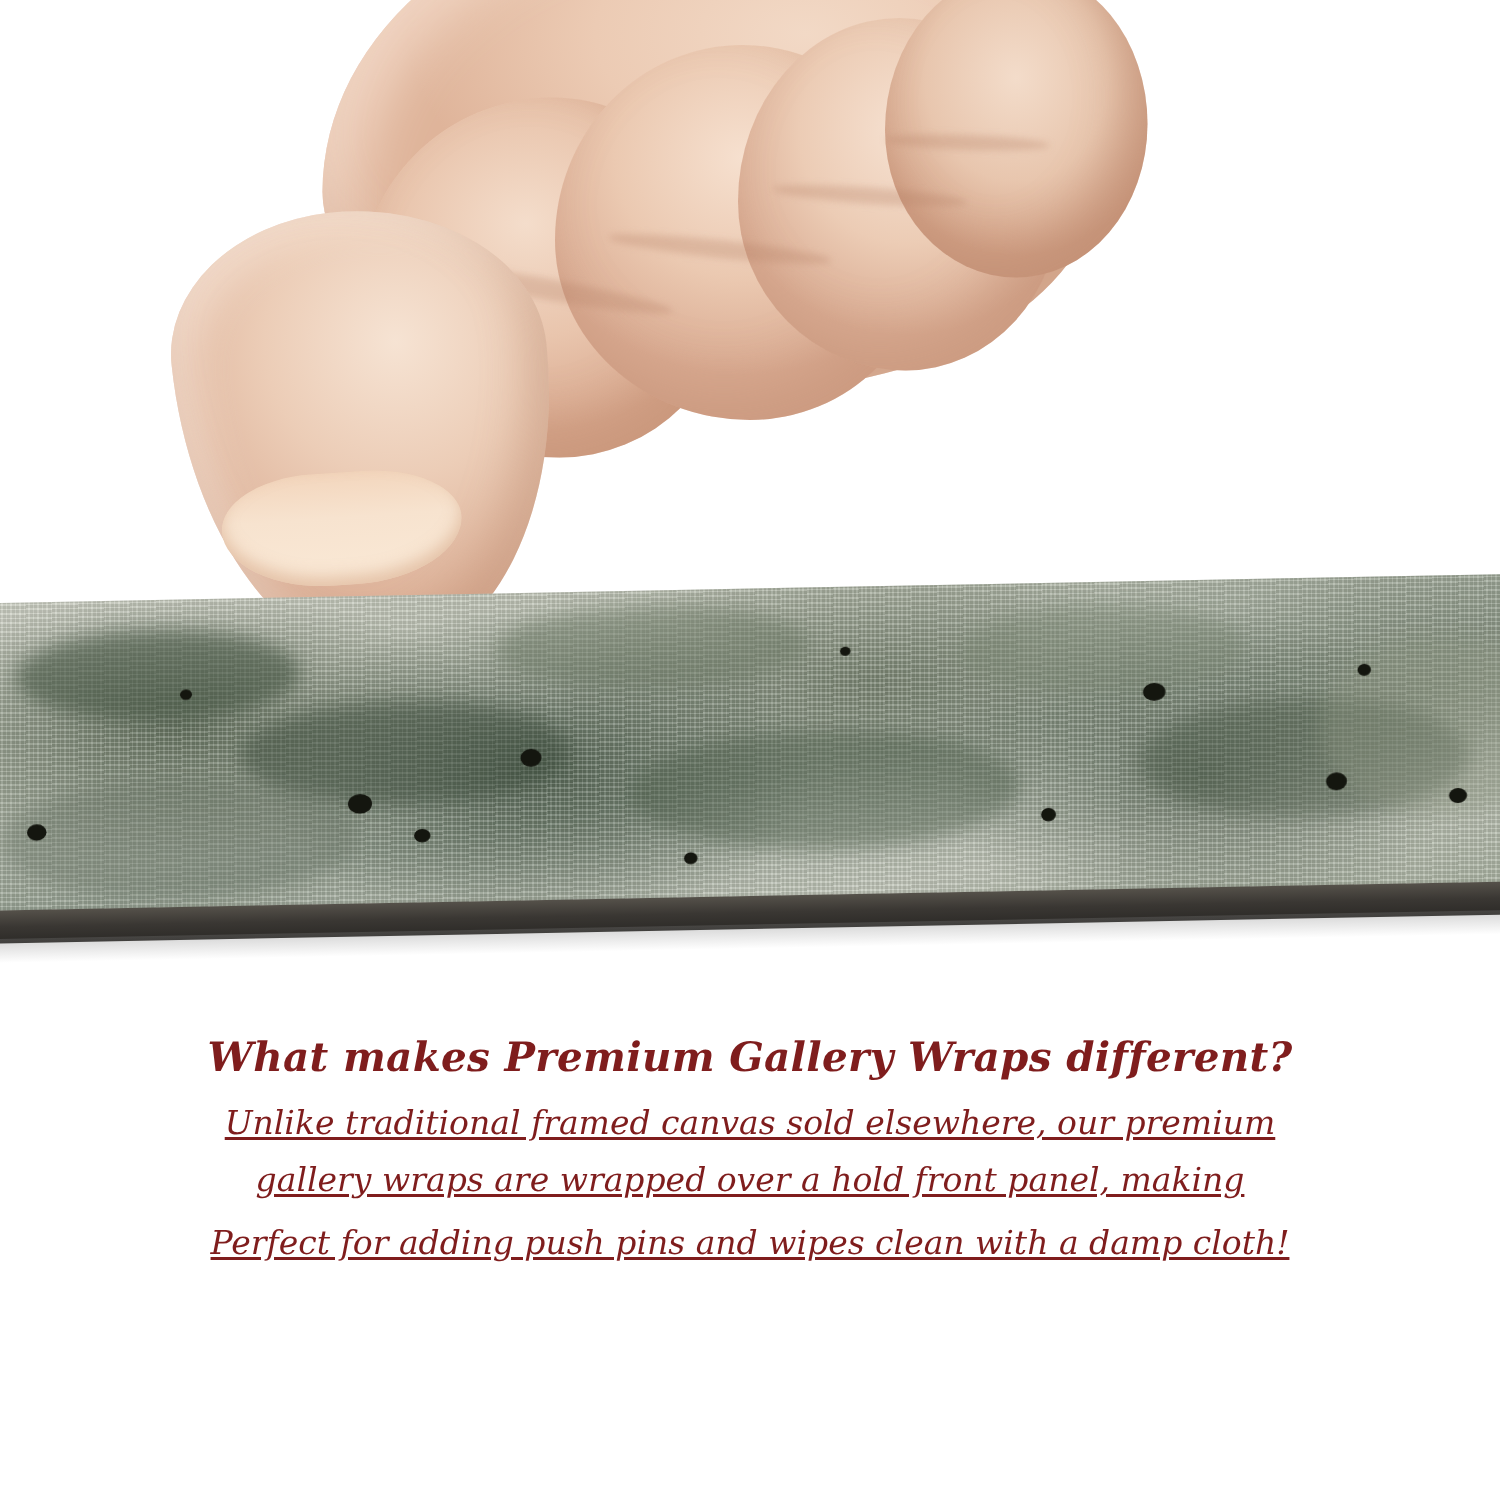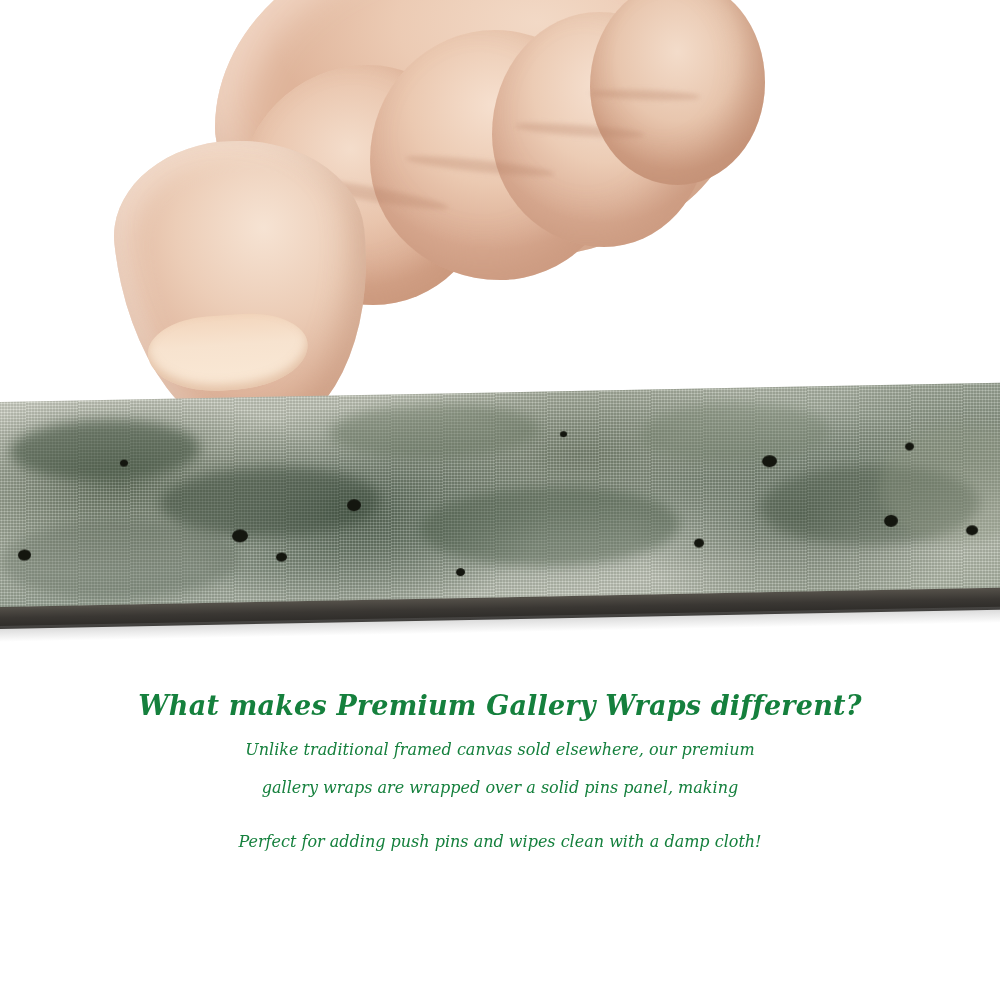--- a/index.html
+++ b/index.html
@@ -184,37 +184,38 @@
     transform-origin: left top;
   }
 
   
   .caption {
     position: absolute;
     left: 0;
     top: 690px;
     width: 1000px;
     text-align: center;
-    color: #15803d;
+    color: #7f1d1d;
     font-family: "DejaVu Serif", serif;
     font-style: italic;
   }
   .caption .headline {
     font-size: 27px;
     font-weight: 700;
     letter-spacing: 0.2px;
     margin-bottom: 10px;
   }
   .caption .body-line {
-    font-size: 16px;
+    font-size: 22px;
     line-height: 38px;
     font-weight: 400;
+    text-decoration: underline;
   }
   .caption .body-line.last {
-    margin-top: 16px;
+    margin-top: 4px;
   }
 </style>
 </head>
 <body>
 
 <div class="stage">
 
   <div class="photo-area">
 
     <div class="hand">
@@ -261,17 +262,17 @@
         <div class="speck" style="left:966px; top:142px; width:12px; height:10px;"></div>
       </div>
       <div class="wrap-edge"></div>
       <div class="wrap-shadow"></div>
     </div>
   </div>
 
   <div class="caption">
     <div class="headline">What makes Premium Gallery Wraps different?</div>
     <div class="body-line">Unlike traditional framed canvas sold elsewhere, our premium</div>
-    <div class="body-line">gallery wraps are wrapped over a solid pins panel, making</div>
+    <div class="body-line">gallery wraps are wrapped over a hold front panel, making</div>
     <div class="body-line last">Perfect for adding push pins and wipes clean with a damp cloth!</div>
   </div>
 
 </div>
 
 </body></html>

